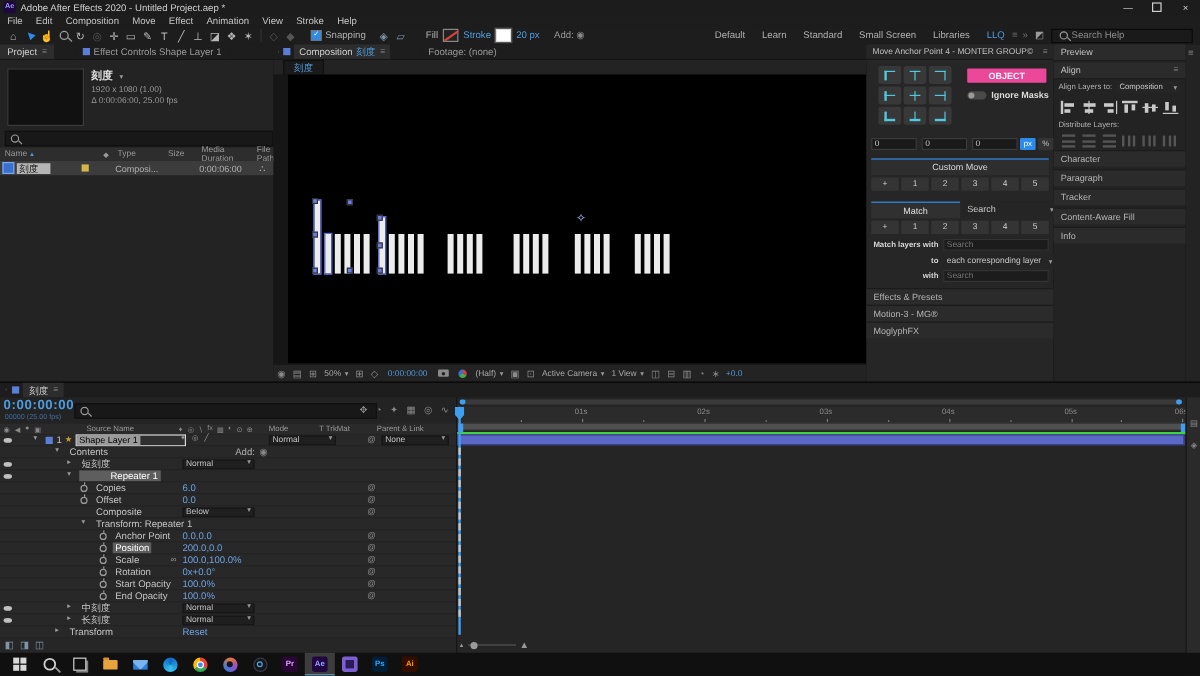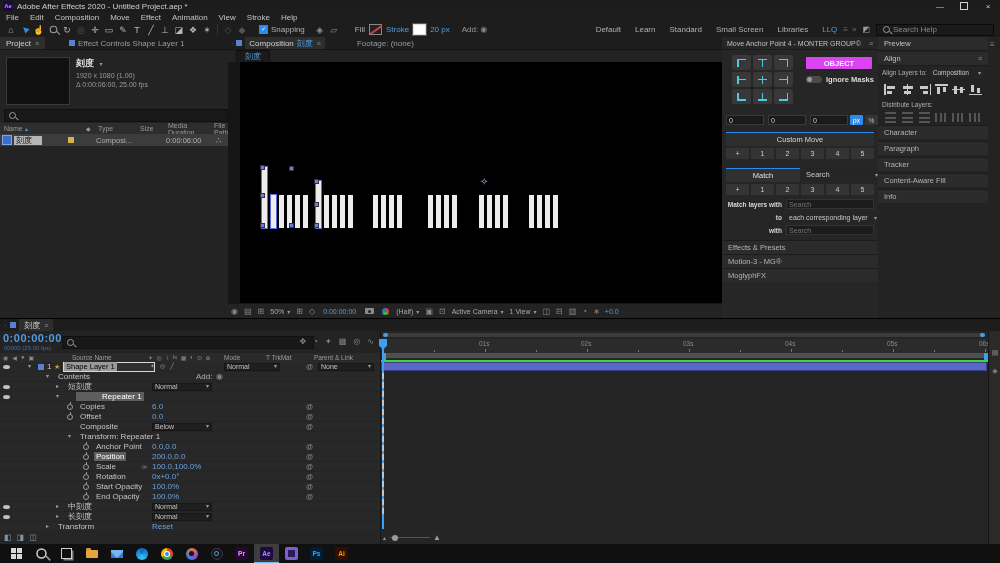--- a/index.html
+++ b/index.html
@@ -79,21 +79,21 @@
   .rgb-icon{width:7px;height:7px;border-radius:50%;margin:0 4px;
     background:conic-gradient(#d04040 0 33%,#3fae4f 0 66%,#3a6fd0 0 100%);}
   
   #ap-header{height:12px;display:flex;align-items:center;padding:0 5px;background:#262626;border-bottom:1px solid #1a1a1a;}
   #ap-title{font-size:7px;color:#c0c0c0;flex:1;}
   #ap-grid{position:absolute;left:10px;top:18px;width:62px;height:50px;display:grid;
     grid-template-columns:19px 19px 19px;grid-template-rows:15px 15px 15px;gap:2px;}
   .ap-cell{background:#383838;border-radius:2px;display:flex;align-items:center;justify-content:center;}
   .ap-glyph{position:relative;width:9px;height:8px;}
   .ap-bar{position:absolute;background:#4fc8e0;}
-  #object-btn{position:absolute;left:84px;top:20px;width:66px;height:12px;background:#d946ef;color:#eaf7fc;
+  #object-btn{position:absolute;left:84px;top:20px;width:66px;height:12px;background:#ec4899;color:#eaf7fc;
     font-size:7.5px;font-weight:bold;display:flex;align-items:center;justify-content:center;border-radius:1px;}
   #ignore-row{position:absolute;left:84px;top:38px;display:flex;align-items:center;}
   .toggle{width:16px;height:7px;background:#4a4a4a;border-radius:4px;position:relative;margin-right:4px;}
   .toggle:after{content:"";position:absolute;left:1px;top:1px;width:5px;height:5px;border-radius:50%;background:#9a9a9a;}
   #ignore-label{font-size:7.5px;font-weight:bold;color:#dcdcdc;}
   .ap-input{position:absolute;top:78px;width:38px;height:10px;background:#1a1a1a;border:1px solid #3a3a3a;color:#cfcfcf;
     font-size:7px;font-family:"Liberation Sans",sans-serif;padding:0 2px;box-sizing:border-box;}
   .unit-btn{position:absolute;top:78px;width:13px;height:10px;font-size:6.5px;display:flex;align-items:center;justify-content:center;border-radius:1px;}
   #custom-move{position:absolute;left:4px;top:95px;width:148px;height:13px;background:#2e2e2e;border-top:1.5px solid #2d8ceb;
     display:flex;align-items:center;justify-content:center;font-size:7.5px;color:#d8d8d8;}
@@ -676,21 +676,21 @@
           <span class="exp" style="left: 56px;">▸</span>
           <span class="lblchip" style="position: absolute; left: 66px;">短刻度</span>
           <div class="dd" style="left: 152px; top: 0.5px; width: 60px;">
             <span>Normal</span>
             <span class="caret">▾</span>
           </div>
         </div>
         <div class="tlrow">
           <span class="eye"></span>
           <span class="exp" style="left: 56px;">▾</span>
-          <span class="lblchip sel" style="position: absolute; left: 76px; padding-left: 26px;">Repeater 1</span>
+          <span class="lblchip sel" style="position: absolute; left: 66px; padding-left: 26px;">Repeater 1</span>
         </div>
         <div class="tlrow">
           <span class="sw" style="left: 67px;"></span>
           <span class="lblchip" style="position: absolute; left: 78px;">Copies</span>
           <span class="val">6.0</span>
           <span class="linkat">@</span>
         </div>
         <div class="tlrow">
           <span class="sw" style="left: 67px;"></span>
           <span class="lblchip" style="position: absolute; left: 78px;">Offset</span>

